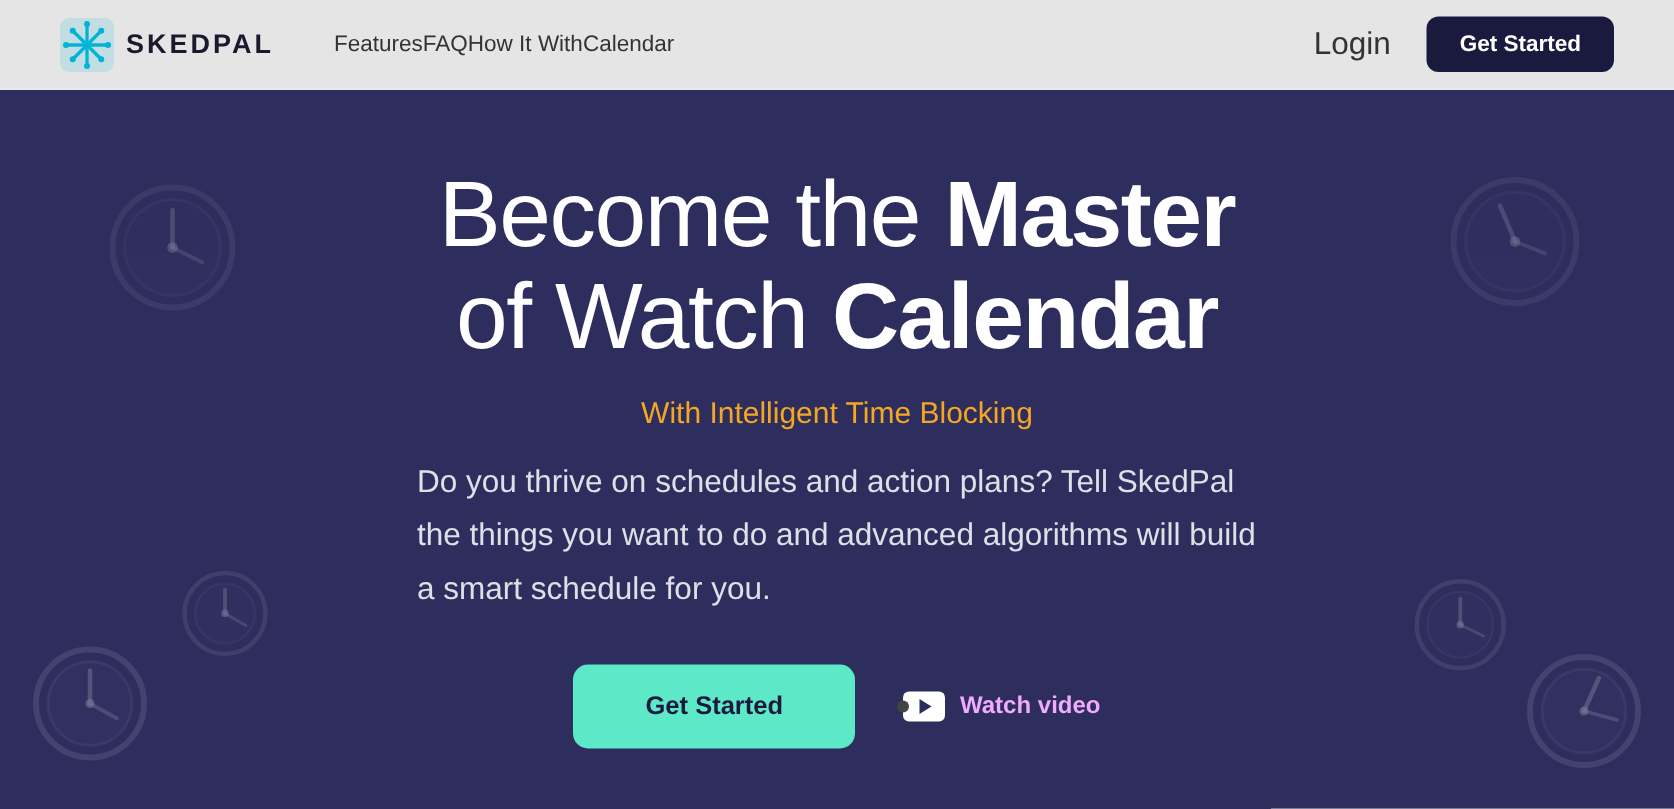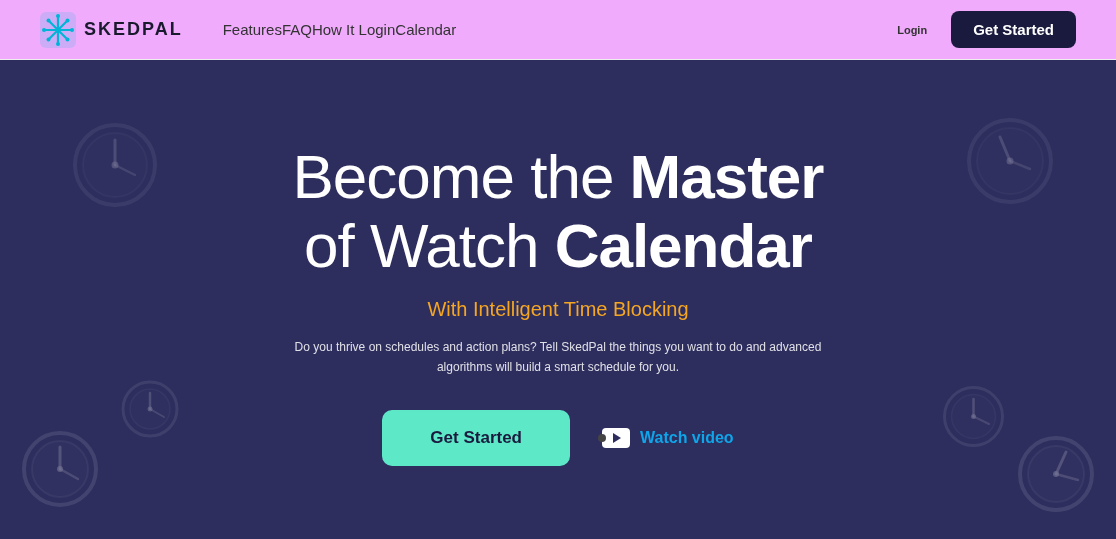--- a/index.html
+++ b/index.html
@@ -4,21 +4,21 @@
   <style>
     * { margin: 0; padding: 0; box-sizing: border-box; }
     body { font-family: 'Segoe UI', Arial, sans-serif; width: 1116px; height: 539px; overflow: hidden; }
 
     
     .navbar {
       display: flex;
       align-items: center;
       padding: 0 40px;
       height: 60px;
-      background: #f0abfc;
+      background: #e5e5e5;
       border-bottom: 1px solid #eee;
       position: relative;
       z-index: 10;
     }
     .logo {
       display: flex;
       align-items: center;
       gap: 8px;
       margin-right: 40px;
       text-decoration: none;
@@ -42,25 +42,24 @@
       color: #333;
       text-decoration: none;
       cursor: pointer;
     }
     .nav-right {
       display: flex;
       align-items: center;
       gap: 24px;
     }
     .login-link {
-      font-size: 11px;
+      font-size: 21px;
       color: #333;
       cursor: pointer;
       text-decoration: none;
-      font-weight: bold;
     }
     .get-started-btn-nav {
       background: #1a1a3e;
       color: #fff;
       border: none;
       border-radius: 8px;
       padding: 10px 22px;
       font-size: 15px;
       font-weight: 600;
       cursor: pointer;
@@ -102,23 +101,23 @@
     .hero-subtitle {
       color: #f5a623;
       font-size: 20px;
       font-weight: 500;
       margin-bottom: 16px;
       text-align: left;
     }
 
     .hero-desc {
       color: rgba(255,255,255,0.85);
-      font-size: 12px;
+      font-size: 21px;
       line-height: 1.7;
-      text-align: center;
+      text-align: left;
       max-width: 560px;
       margin-bottom: 32px;
     }
 
     .hero-actions {
       display: flex;
       align-items: center;
       gap: 32px;
     }
 
@@ -133,21 +132,21 @@
       cursor: pointer;
       white-space: nowrap;
     }
 
     .watch-video-btn {
       display: flex;
       align-items: center;
       gap: 10px;
       background: transparent;
       border: none;
-      color: #0ea5e9;
+      color: #f0abfc;
       font-size: 16px;
       font-weight: 600;
       cursor: pointer;
     }
 
     .video-icon {
       width: 28px;
       height: 20px;
       background: #fff;
       border-radius: 4px;
@@ -200,21 +199,21 @@
         <circle cx="27.5" cy="8.5" r="2" fill="#00b4d8" stroke="none"></circle>
         <circle cx="8.5" cy="27.5" r="2" fill="#00b4d8" stroke="none"></circle>
       </g>
     </svg>
     <span class="logo-text">SKEDPAL</span>
   </a>
 
   <div class="nav-links">
     <a class="nav-link" href="#">Features</a>
     <a class="nav-link" href="#">FAQ</a>
-    <a class="nav-link" href="#">How It Login</a>
+    <a class="nav-link" href="#">How It With</a>
     <a class="nav-link" href="#">Calendar</a>
   </div>
 
   <div class="nav-right">
     <a class="login-link" href="#">Login</a>
     <button class="get-started-btn-nav">Get Started</button>
   </div>
 </nav>
 
 <section class="hero">

